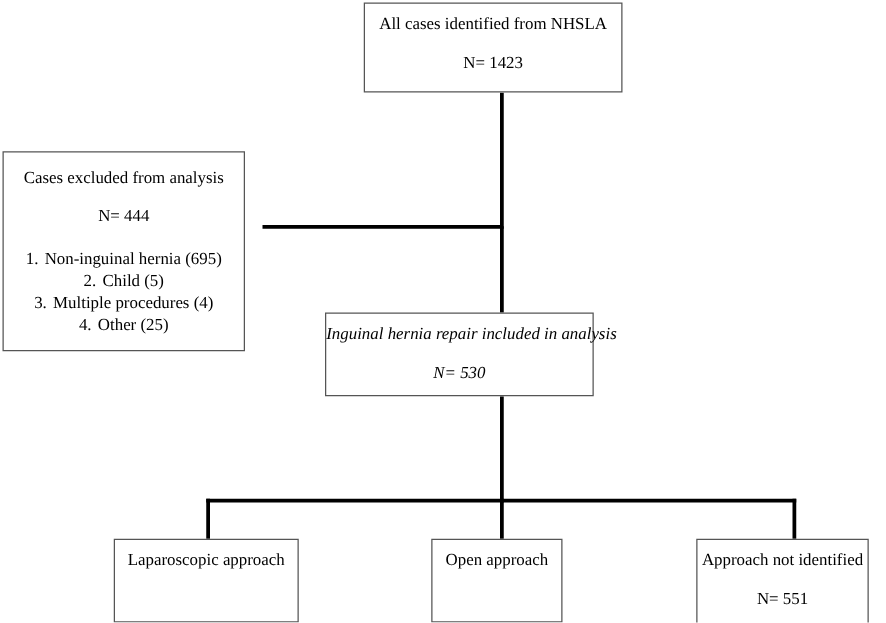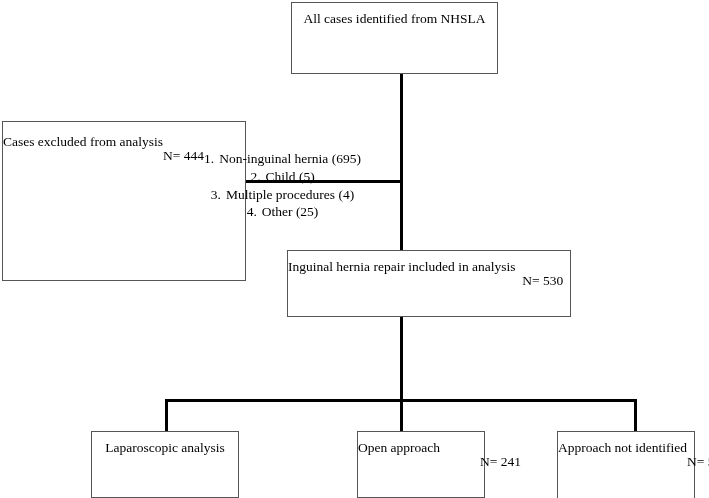--- a/index.html
+++ b/index.html
@@ -11,41 +11,41 @@
     overflow:hidden;
   }
   #flow{position:relative;width:709px;height:498px;}
 
   .box{
     position:absolute;
     box-sizing:border-box;
     border:1px solid #555555;
     background:#ffffff;
     display:flex;
-    flex-direction:row;
-    align-items:flex-start;
+    flex-direction:column;
+    align-items:flex-end;
     justify-content:flex-start;
     text-align:center;
     z-index:3;
   }
   .box .line{
     display:block;
     width:100%;
     font-size:13.5px;
     line-height:1.25;
     white-space:nowrap;
   }
   .box .count{margin-top:14px;}
 
   
   #box-top{left:291px;top:2px;width:207px;height:72px;padding-top:8px;}
-  #box-excluded{left:2px;top:121px;width:244px;height:160px;padding-top:12px;}
-  #box-included{left:287px;top:250px;width:284px;height:67px;padding-top:8px;}
+  #box-excluded{left:2px;top:121px;width:194px;height:160px;padding-top:12px;}
+  #box-included{left:260px;top:250px;width:215px;height:67px;padding-top:8px;font-style:italic;}
   #box-lap{left:91px;top:431px;width:148px;height:67px;padding-top:8px;}
-  #box-open{left:357px;top:431px;width:128px;height:67px;padding-top:8px;gap:40px;}
+  #box-open{left:345px;top:431px;width:105px;height:67px;padding-top:8px;gap:40px;}
   #box-unk{left:557px;top:431px;width:138px;height:85px;padding-top:8px;}
 
   
   .excl-list{
     list-style:none;
     margin:16px 0 0 0;
     padding:0;
     width:100%;
     text-align:center;
   }
@@ -80,40 +80,41 @@
   <div class="conn h" id="conn-excluded"></div>
   <div class="conn v" id="spine-2"></div>
   <div class="conn v" id="spine-3"></div>
   <div class="conn h" id="split-bar"></div>
   <div class="conn v" id="drop-lap"></div>
   <div class="conn v" id="drop-open"></div>
   <div class="conn v" id="drop-unk"></div>
 
   <div class="box" id="box-top">
     <span class="line">All cases identified from NHSLA</span>
+    <span class="line count">N= 1423</span>
   </div>
 
   <div class="box" id="box-excluded">
     <span class="line">Cases excluded from analysis</span>
     <span class="line count">N= 444</span>
     <ul class="excl-list">
       <li><span class="num">1.</span><span>Non-inguinal hernia (695)</span></li>
       <li><span class="num">2.</span><span>Child (5)</span></li>
       <li><span class="num">3.</span><span>Multiple procedures (4)</span></li>
       <li><span class="num">4.</span><span>Other (25)</span></li>
     </ul>
   </div>
 
   <div class="box" id="box-included">
     <span class="line">Inguinal hernia repair included in analysis</span>
     <span class="line count">N= 530</span>
   </div>
 
   <div class="box" id="box-lap">
-    <span class="line">Laparoscopic analysis</span>
+    <span class="line">Laparoscopic approach</span>
   </div>
 
   <div class="box" id="box-open">
     <span class="line">Open approach</span>
     <span class="line count">N= 241</span>
   </div>
 
   <div class="box" id="box-unk">
     <span class="line">Approach not identified</span>
     <span class="line count">N= 551</span>

